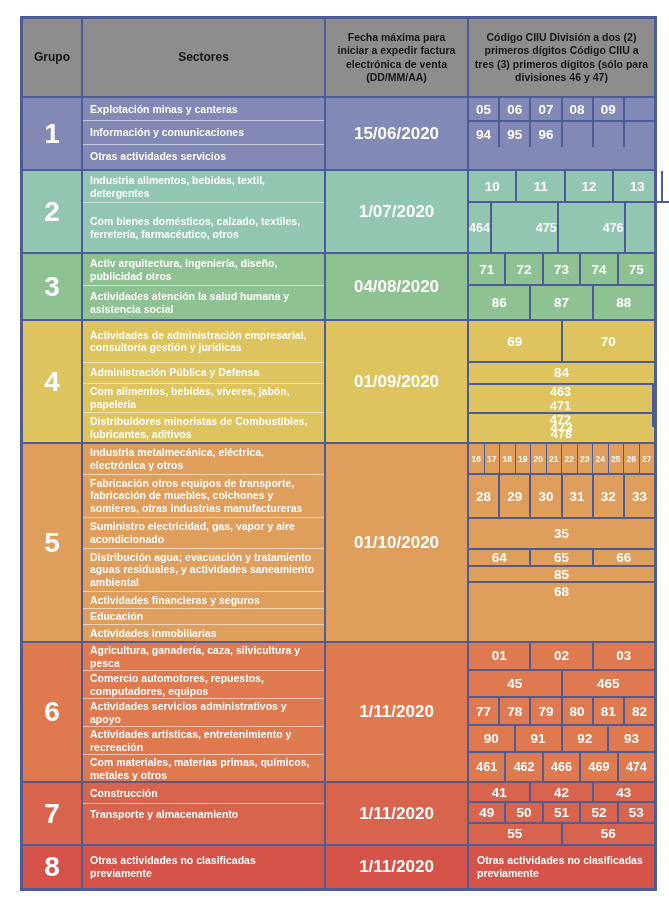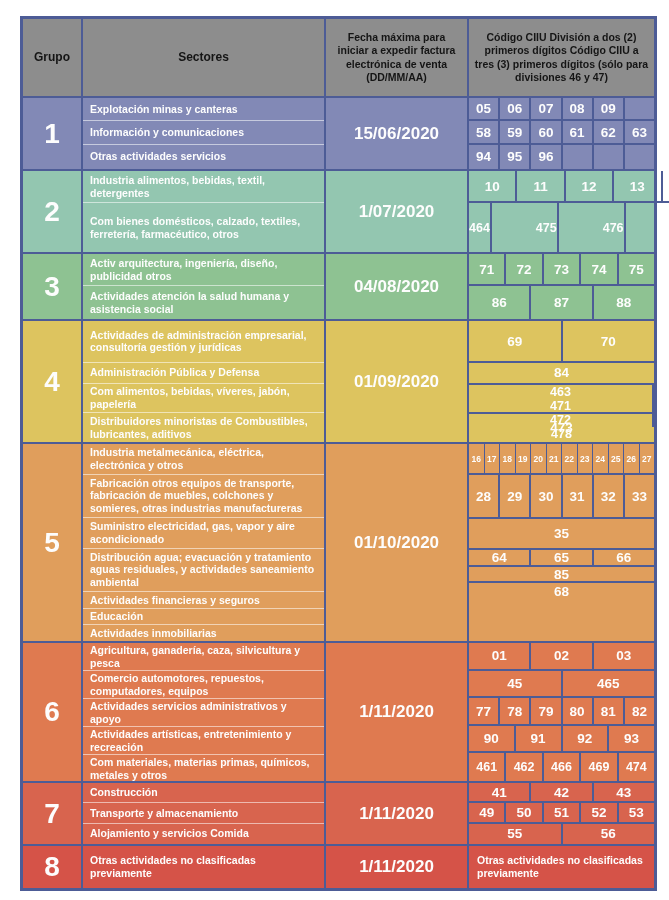--- a/index.html
+++ b/index.html
@@ -89,28 +89,20 @@
           </div>
           <div class="g-col col-codes">
             <div class="code-row" style="height: 24px;">
               <div class="code-cell">05</div>
               <div class="code-cell">06</div>
               <div class="code-cell">07</div>
               <div class="code-cell">08</div>
               <div class="code-cell">09</div>
               <div class="code-cell"></div>
             </div>
-            <div class="code-row" style="height: 24px;">
-              <div class="code-cell">58</div>
-              <div class="code-cell">59</div>
-              <div class="code-cell">60</div>
-              <div class="code-cell">61</div>
-              <div class="code-cell">62</div>
-              <div class="code-cell">63</div>
-            </div>
             <div class="code-row" style="height: 25px;">
               <div class="code-cell">94</div>
               <div class="code-cell">95</div>
               <div class="code-cell">96</div>
               <div class="code-cell"></div>
               <div class="code-cell"></div>
               <div class="code-cell"></div>
             </div>
           </div>
         </div>
@@ -347,23 +339,20 @@
           <div class="g-col col-grupo grupo-num">
             <span>7</span>
           </div>
           <div class="g-col col-sectores">
             <div class="sector-row" style="height: 21px;">
               <span>Construcción</span>
             </div>
             <div class="sector-row" style="height: 21px;">
               <span>Transporte y almacenamiento</span>
             </div>
-            <div class="sector-row" style="height: 21px;">
-              <span>Alojamiento y servicios Comida</span>
-            </div>
           </div>
           <div class="g-col col-fecha fecha-cell">
             <span>1/11/2020</span>
           </div>
           <div class="g-col col-codes">
             <div class="code-row" style="height: 21px;">
               <div class="code-cell">41</div>
               <div class="code-cell">42</div>
               <div class="code-cell">43</div>
             </div>

